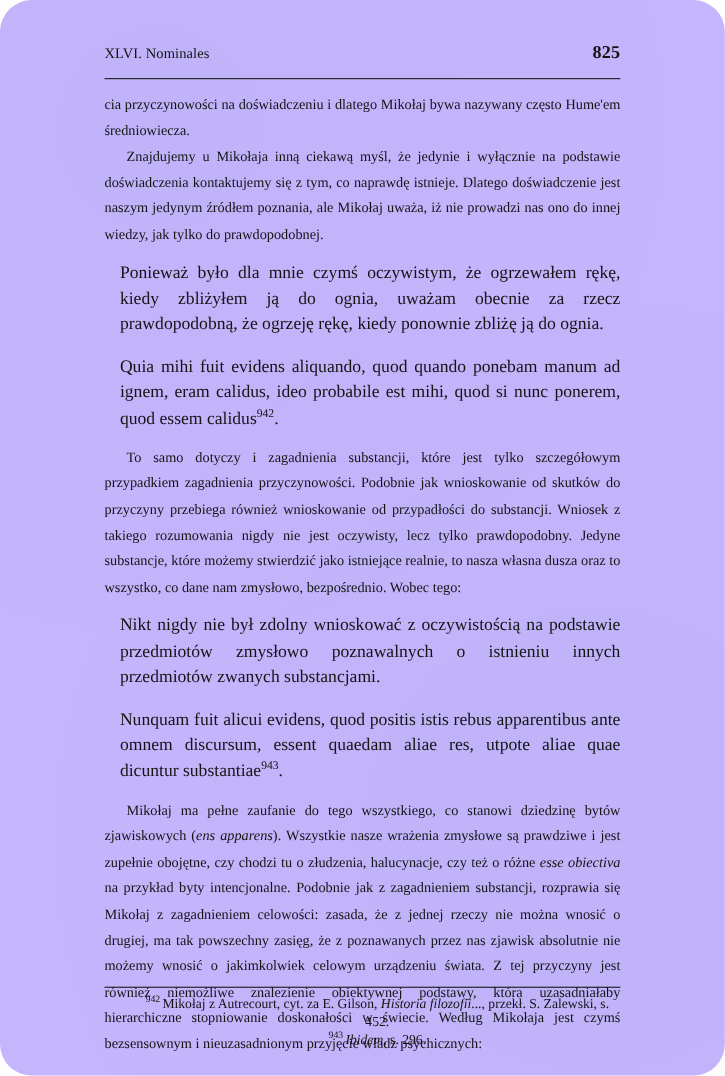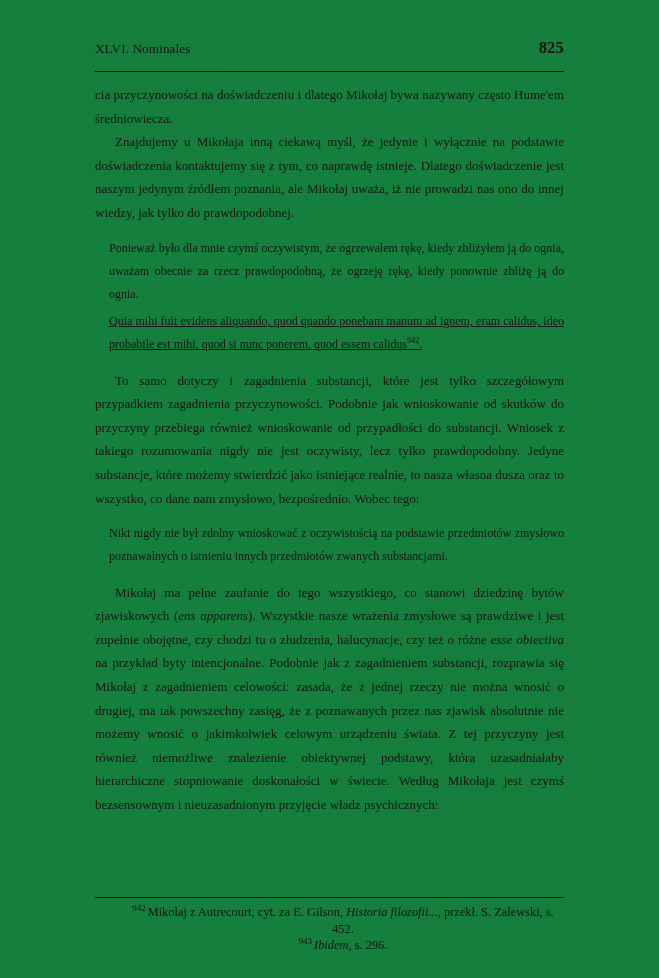--- a/index.html
+++ b/index.html
@@ -15,21 +15,22 @@
     font-family: "Liberation Serif", "DejaVu Serif", serif;
     color: #141414;
     -webkit-font-smoothing: antialiased;
   }
 
   .page {
     position: relative;
     width: 659px;
     height: 978px;
     box-sizing: border-box;
-    background: #15803d;
+    background: #c4b5fd;
+    border-radius: 29px;
   }
 
   
   .paper-grain {
     position: absolute;
     inset: 0;
     pointer-events: none;
     background:
       radial-gradient(circle at 22% 12%, rgba(0,0,0,0.012), rgba(0,0,0,0) 55%),
       radial-gradient(circle at 82% 78%, rgba(0,0,0,0.014), rgba(0,0,0,0) 60%);
@@ -86,28 +87,27 @@
   p.para {
     font-size: 13px;
     line-height: 23.6px;
     text-indent: 20px;
   }
   p.para.noindent {
     text-indent: 0;
   }
 
   p.quote {
-    font-size: 12px;
+    font-size: 16px;
     line-height: 23.2px;
     margin: 12px 0 0 14px;
     width: 455px;
   }
   p.quote.latin {
-    margin-top: 4px;
-    text-decoration: underline;
+    margin-top: 16px;
   }
 
   p.para + p.para {
     margin-top: 0;
   }
   p.quote + p.para {
     margin-top: 12px;
   }
   p.para + p.quote {
     margin-top: 12px;
@@ -160,20 +160,21 @@
   <div class="head-rule"></div>
 
   <div class="content" style="top:72px;">
     <div class="body-block" id="body-block">
         <p class="para noindent"><span>cia przyczynowości na doświadczeniu i dlatego Mikołaj bywa nazywany często Hume'em średniowiecza.</span></p>
         <p class="para"><span>Znajdujemy u Mikołaja inną ciekawą myśl, że jedynie i wyłącznie na podstawie doświadczenia kontaktujemy się z tym, co naprawdę istnieje. Dlatego doświadczenie jest naszym jedynym źródłem poznania, ale Mikołaj uważa, iż nie prowadzi nas ono do innej wiedzy, jak tylko do prawdopodobnej.</span></p>
         <p class="quote"><span>Ponieważ było dla mnie czymś oczywistym, że ogrzewałem rękę, kiedy zbliżyłem ją do ognia, uważam obecnie za rzecz prawdopodobną, że ogrzeję rękę, kiedy ponownie zbliżę ją do ognia.</span></p>
         <p class="quote latin"><span>Quia mihi fuit evidens aliquando, quod quando ponebam manum ad ignem, eram calidus, ideo probabile est mihi, quod si nunc ponerem, quod essem calidus</span><sup>942</sup><span>.</span></p>
         <p class="para"><span>To samo dotyczy i zagadnienia substancji, które jest tylko szczegółowym przypadkiem zagadnienia przyczynowości. Podobnie jak wnioskowanie od skutków do przyczyny przebiega również wnioskowanie od przypadłości do substancji. Wniosek z takiego rozumowania nigdy nie jest oczywisty, lecz tylko prawdopodobny. Jedyne substancje, które możemy stwierdzić jako istniejące realnie, to nasza własna dusza oraz to wszystko, co dane nam zmysłowo, bezpośrednio. Wobec tego:</span></p>
         <p class="quote"><span>Nikt nigdy nie był zdolny wnioskować z oczywistością na podstawie przedmiotów zmysłowo poznawalnych o istnieniu innych przedmiotów zwanych substancjami.</span></p>
+        <p class="quote latin"><span>Nunquam fuit alicui evidens, quod positis istis rebus apparentibus ante omnem discursum, essent quaedam aliae res, utpote aliae quae dicuntur substantiae</span><sup>943</sup><span>.</span></p>
         <p class="para"><span>Mikołaj ma pełne zaufanie do tego wszystkiego, co stanowi dziedzinę bytów zjawiskowych (</span><i>ens apparens</i><span>). Wszystkie nasze wrażenia zmysłowe są prawdziwe i jest zupełnie obojętne, czy chodzi tu o złudzenia, halucynacje, czy też o różne </span><i>esse obiectiva</i><span> na przykład byty intencjonalne. Podobnie jak z zagadnieniem substancji, rozprawia się Mikołaj z zagadnieniem celowości: zasada, że z jednej rzeczy nie można wnosić o drugiej, ma tak powszechny zasięg, że z poznawanych przez nas zjawisk absolutnie nie możemy wnosić o jakimkolwiek celowym urządzeniu świata. Z tej przyczyny jest również niemożliwe znalezienie obiektywnej podstawy, która uzasadniałaby hierarchiczne stopniowanie doskonałości w świecie. Według Mikołaja jest czymś bezsensownym i nieuzasadnionym przyjęcie władz psychicznych:</span></p>
       </div>
   </div>
 
   <div class="footnote-area">
     <div class="footnote-rule"></div>
     <div id="footnote-list">
         <p class="footnote"><sup>942</sup><span>Mikołaj z Autrecourt, cyt. za E. Gilson, </span><i>Historia filozofii</i><span>..., przekł. S. Zalewski, s. 452.</span></p>
         <p class="footnote"><sup>943</sup><i>Ibidem</i><span>, s. 296.</span></p>
       </div>

